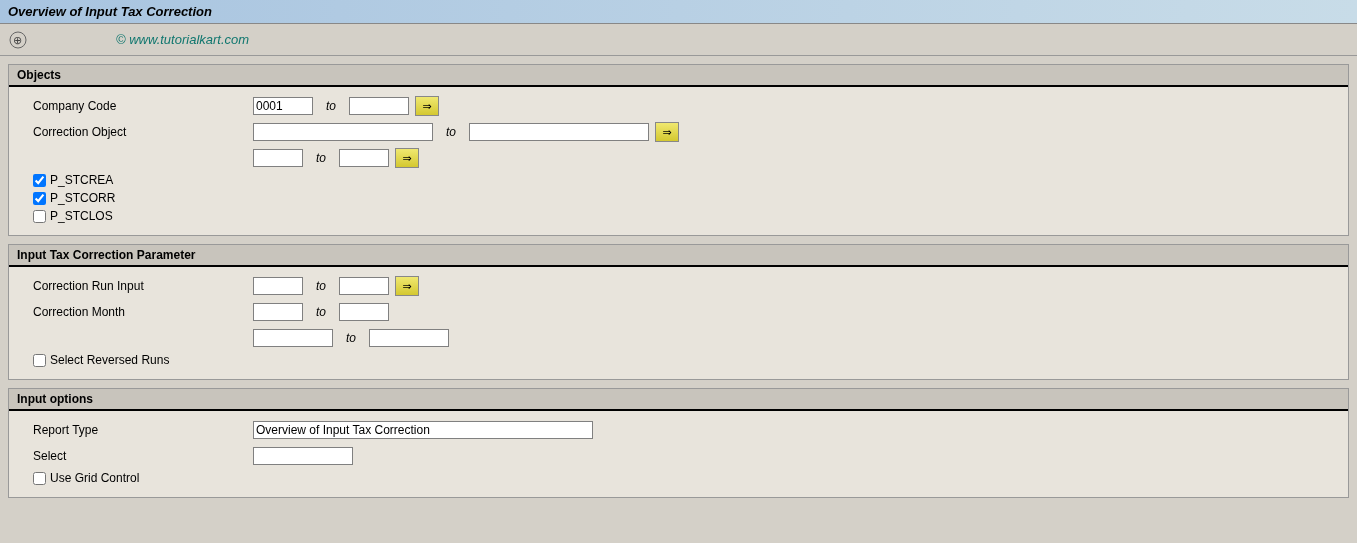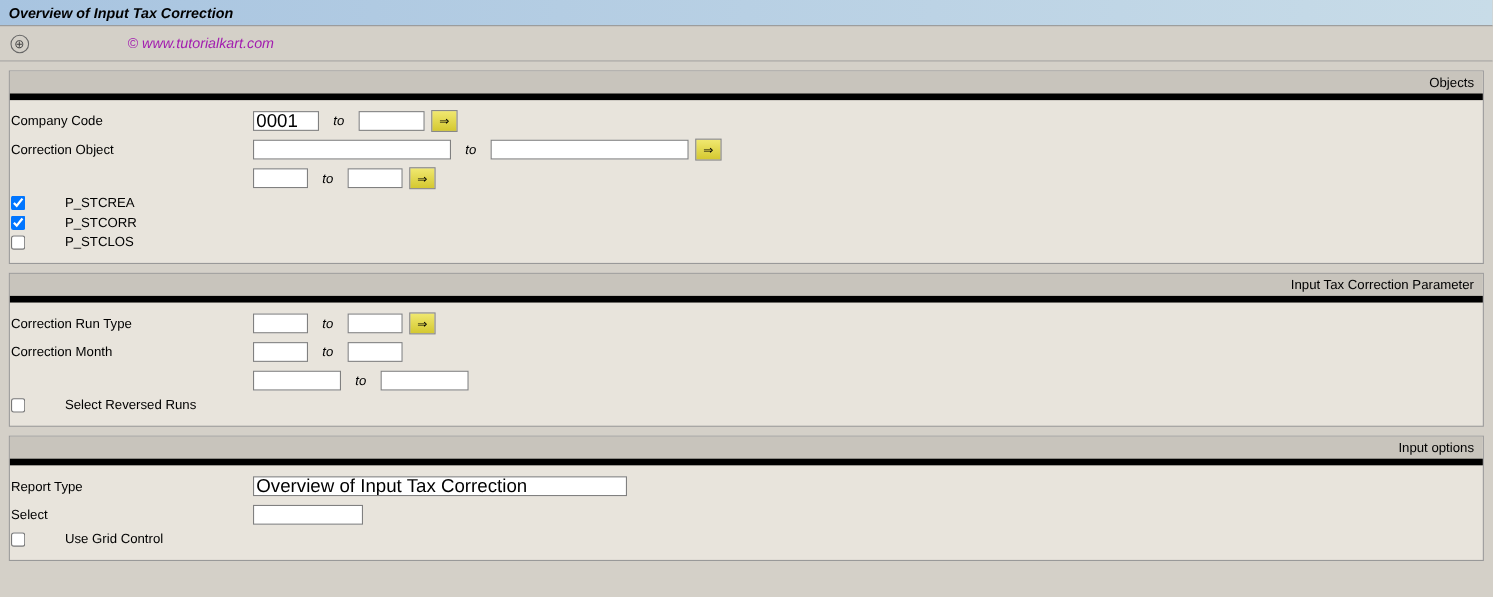--- a/index.html
+++ b/index.html
@@ -28,61 +28,60 @@
     }
     .toolbar-icon {
       width: 20px;
       height: 20px;
       cursor: pointer;
       display: flex;
       align-items: center;
       justify-content: center;
     }
     .watermark {
-      color: #a21caf;
+      color: #0f766e;
       font-size: 13px;
       margin-left: 80px;
       font-style: italic;
     }
     .main-content {
       padding: 8px;
       background-color: #d4d0c8;
     }
     .section {
       background-color: #e8e4dc;
       border: 1px solid #999;
       margin-bottom: 8px;
     }
     .section-header {
       background-color: #c8c4bc;
       padding: 3px 8px;
-      font-weight: normal;
-      font-size: 12px;
-      border-bottom: 6px solid #000000;
-      text-align: right;
+      font-weight: bold;
+      font-size: 12px;
+      border-bottom: 2px solid #000000;
     }
     .section-body {
-      padding: 8px 1px;
+      padding: 8px 24px;
     }
     .form-row {
       display: flex;
       align-items: center;
       margin-bottom: 4px;
       min-height: 22px;
     }
     .form-label {
       width: 220px;
       font-size: 12px;
       flex-shrink: 0;
     }
     .form-input {
       border: 1px solid #808080;
       background: #fff;
       height: 18px;
-      font-size: 17px;
+      font-size: 12px;
       padding: 1px 2px;
       font-family: Arial, sans-serif;
     }
     .input-small {
       width: 50px;
     }
     .input-medium {
       width: 80px;
     }
     .input-company {
@@ -108,21 +107,20 @@
       align-items: center;
       justify-content: center;
       margin-left: 6px;
       font-size: 11px;
       flex-shrink: 0;
     }
     .checkbox-row {
       display: flex;
       align-items: center;
       margin-bottom: 4px;
-      gap: 32px;
     }
     .checkbox-row input[type="checkbox"] {
       margin-right: 4px;
       width: 13px;
       height: 13px;
     }
     .report-title-input {
       width: 340px;
     }
     .layout-input {
@@ -190,21 +188,21 @@
       </div>
 
     </div>
   </div>
 
   <div class="section">
     <div class="section-header">Input Tax Correction Parameter</div>
     <div class="section-body">
 
       <div class="form-row">
-        <span class="form-label">Correction Run Type</span>
+        <span class="form-label">Correction Run Input</span>
         <input type="text" class="form-input input-small" value="" style="">
         <span class="to-label">to</span>
         <input type="text" class="form-input input-small" value="" style="">
         <button class="nav-button">⇒</button>
       </div>
 
       <div class="form-row">
         <span class="form-label">Correction Month</span>
         <input type="text" class="form-input input-small" value="" style="">
         <span class="to-label">to</span>

